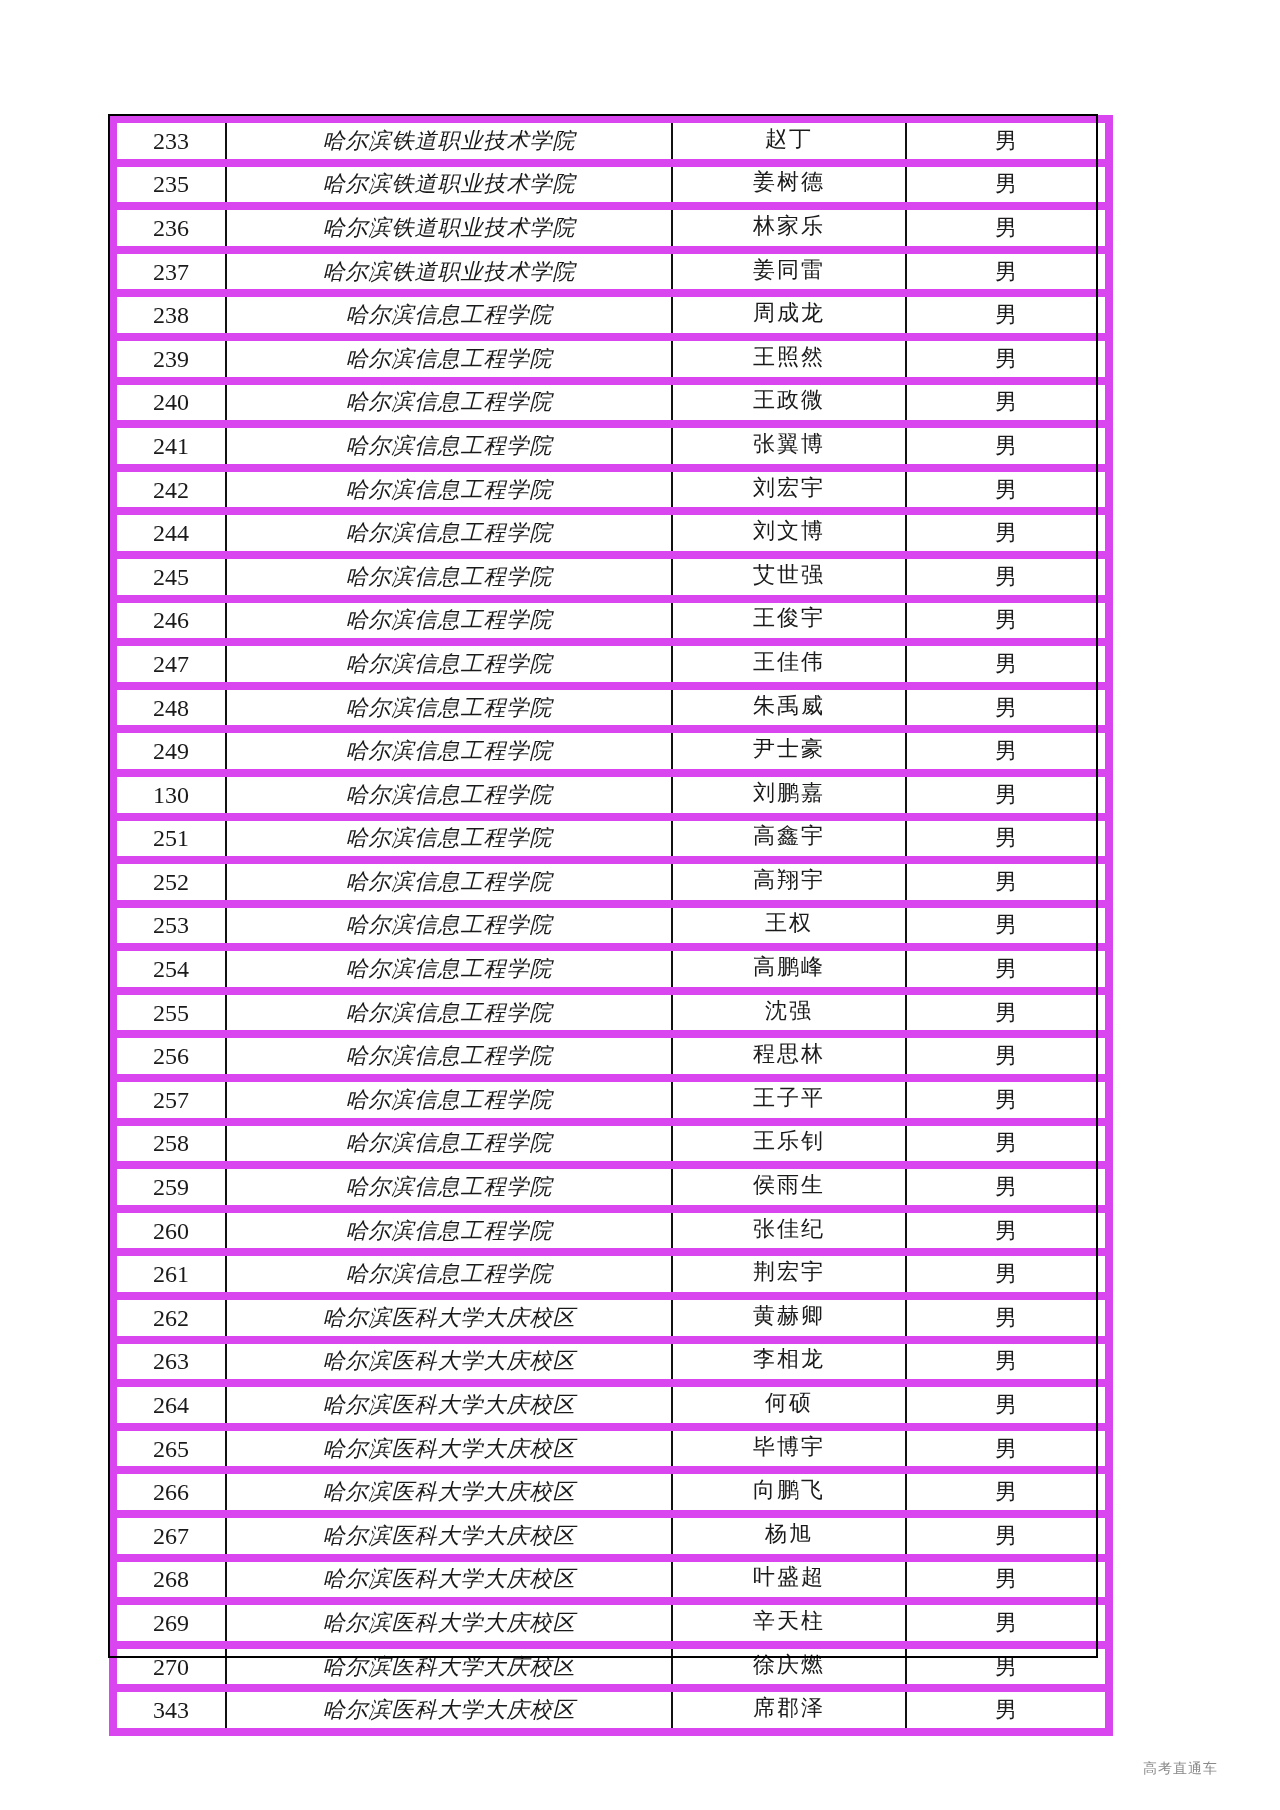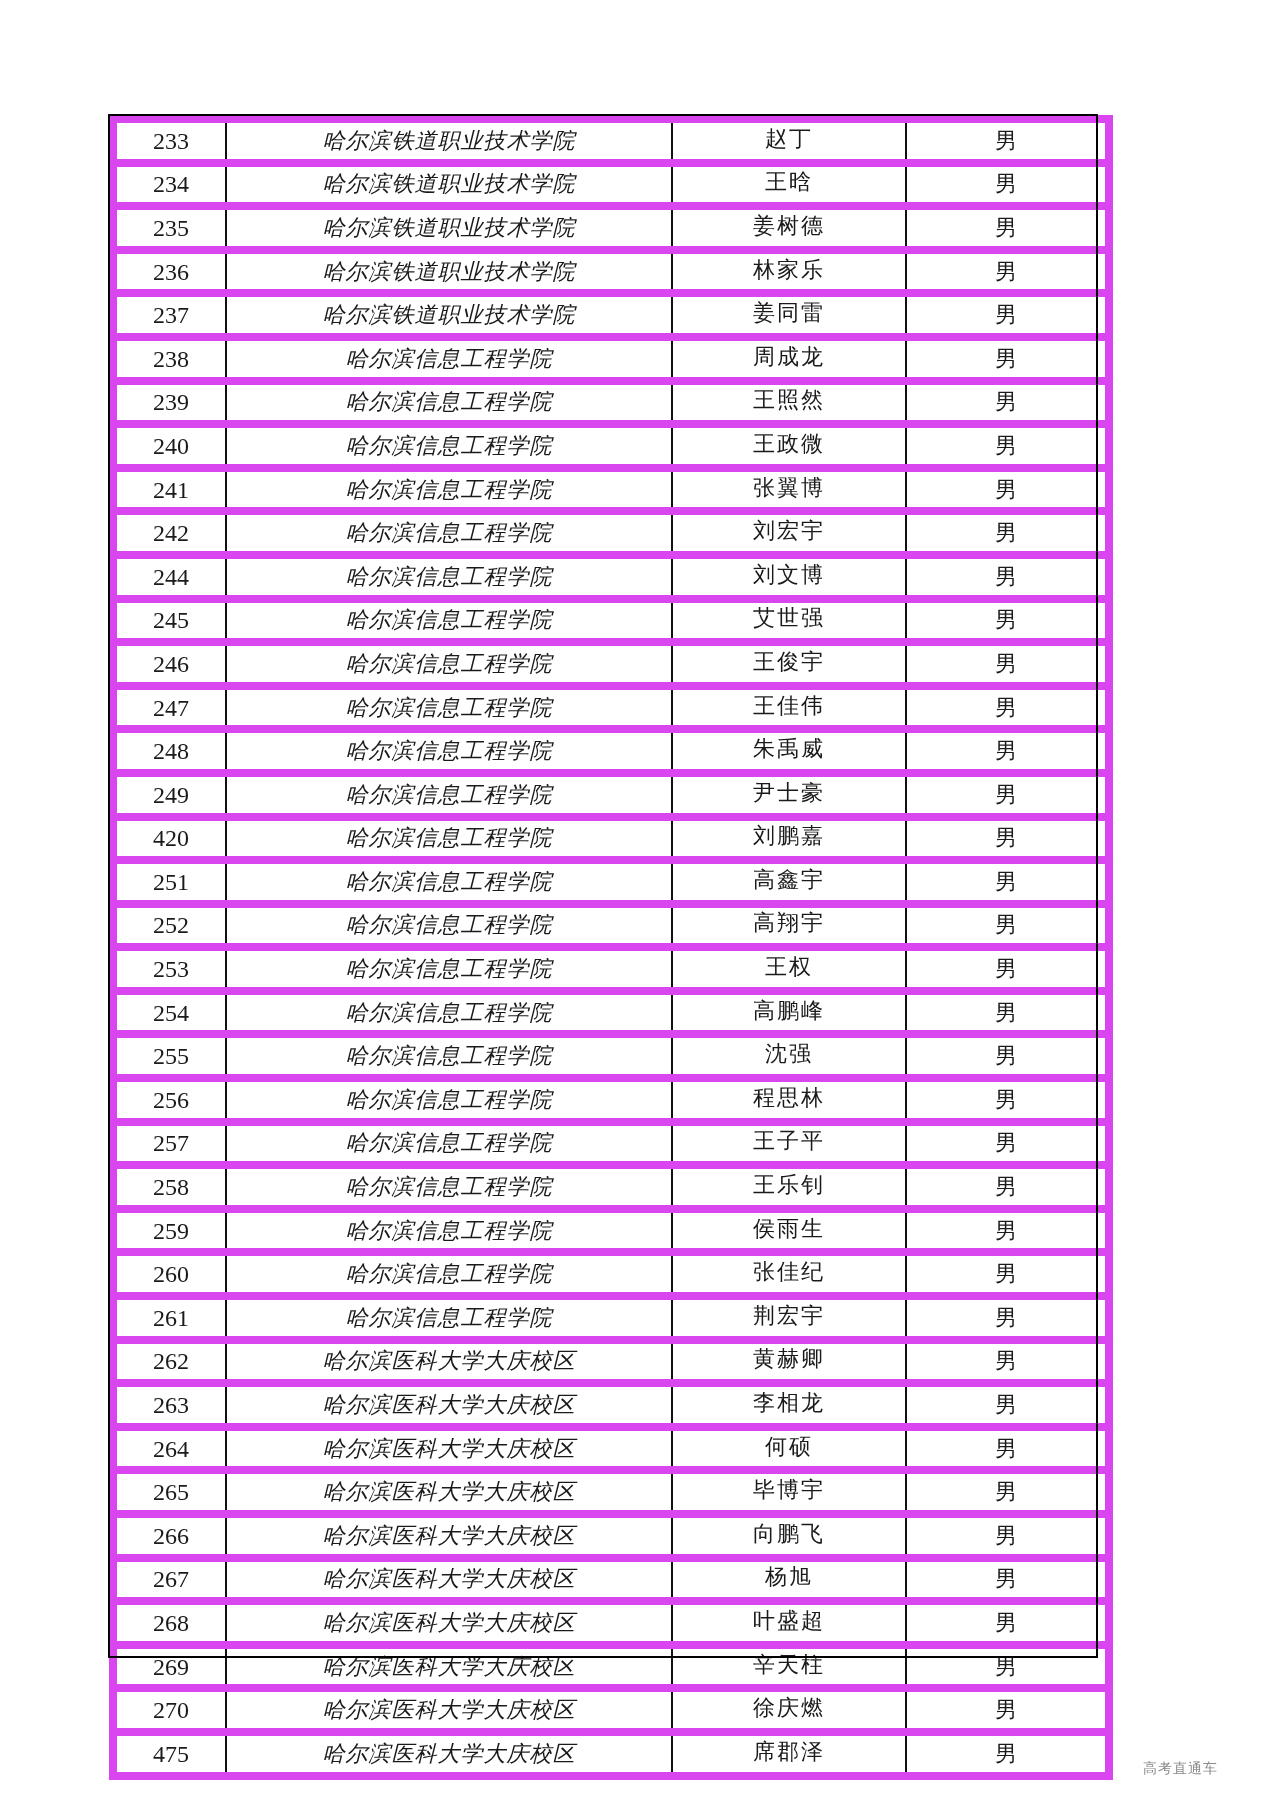--- a/index.html
+++ b/index.html
@@ -73,26 +73,20 @@
 <div class="page">
   <table class="roster">
     <tbody id="roster-body">
   <tr>
     <td class="col-no">233</td>
     <td class="col-school">哈尔滨铁道职业技术学院</td>
     <td class="col-name">赵丁</td>
     <td class="col-gender">男</td>
   </tr>
 
-  <tr>
-    <td class="col-no">234</td>
-    <td class="col-school">哈尔滨铁道职业技术学院</td>
-    <td class="col-name">王晗</td>
-    <td class="col-gender">男</td>
-  </tr>
 
   <tr>
     <td class="col-no">235</td>
     <td class="col-school">哈尔滨铁道职业技术学院</td>
     <td class="col-name">姜树德</td>
     <td class="col-gender">男</td>
   </tr>
 
   <tr>
     <td class="col-no">236</td>
@@ -180,21 +174,21 @@
   </tr>
 
   <tr>
     <td class="col-no">249</td>
     <td class="col-school">哈尔滨信息工程学院</td>
     <td class="col-name">尹士豪</td>
     <td class="col-gender">男</td>
   </tr>
 
   <tr>
-    <td class="col-no">420</td>
+    <td class="col-no">130</td>
     <td class="col-school">哈尔滨信息工程学院</td>
     <td class="col-name">刘鹏嘉</td>
     <td class="col-gender">男</td>
   </tr>
 
   <tr>
     <td class="col-no">251</td>
     <td class="col-school">哈尔滨信息工程学院</td>
     <td class="col-name">高鑫宇</td>
     <td class="col-gender">男</td>
@@ -327,21 +321,21 @@
   </tr>
 
   <tr>
     <td class="col-no">270</td>
     <td class="col-school">哈尔滨医科大学大庆校区</td>
     <td class="col-name">徐庆燃</td>
     <td class="col-gender">男</td>
   </tr>
 
   <tr>
-    <td class="col-no">475</td>
+    <td class="col-no">343</td>
     <td class="col-school">哈尔滨医科大学大庆校区</td>
     <td class="col-name">席郡泽</td>
     <td class="col-gender">男</td>
   </tr>
 </tbody>
   </table>
   <div class="outer-frame"></div>
   <div class="watermark">高考直通车</div>
 </div>
 

